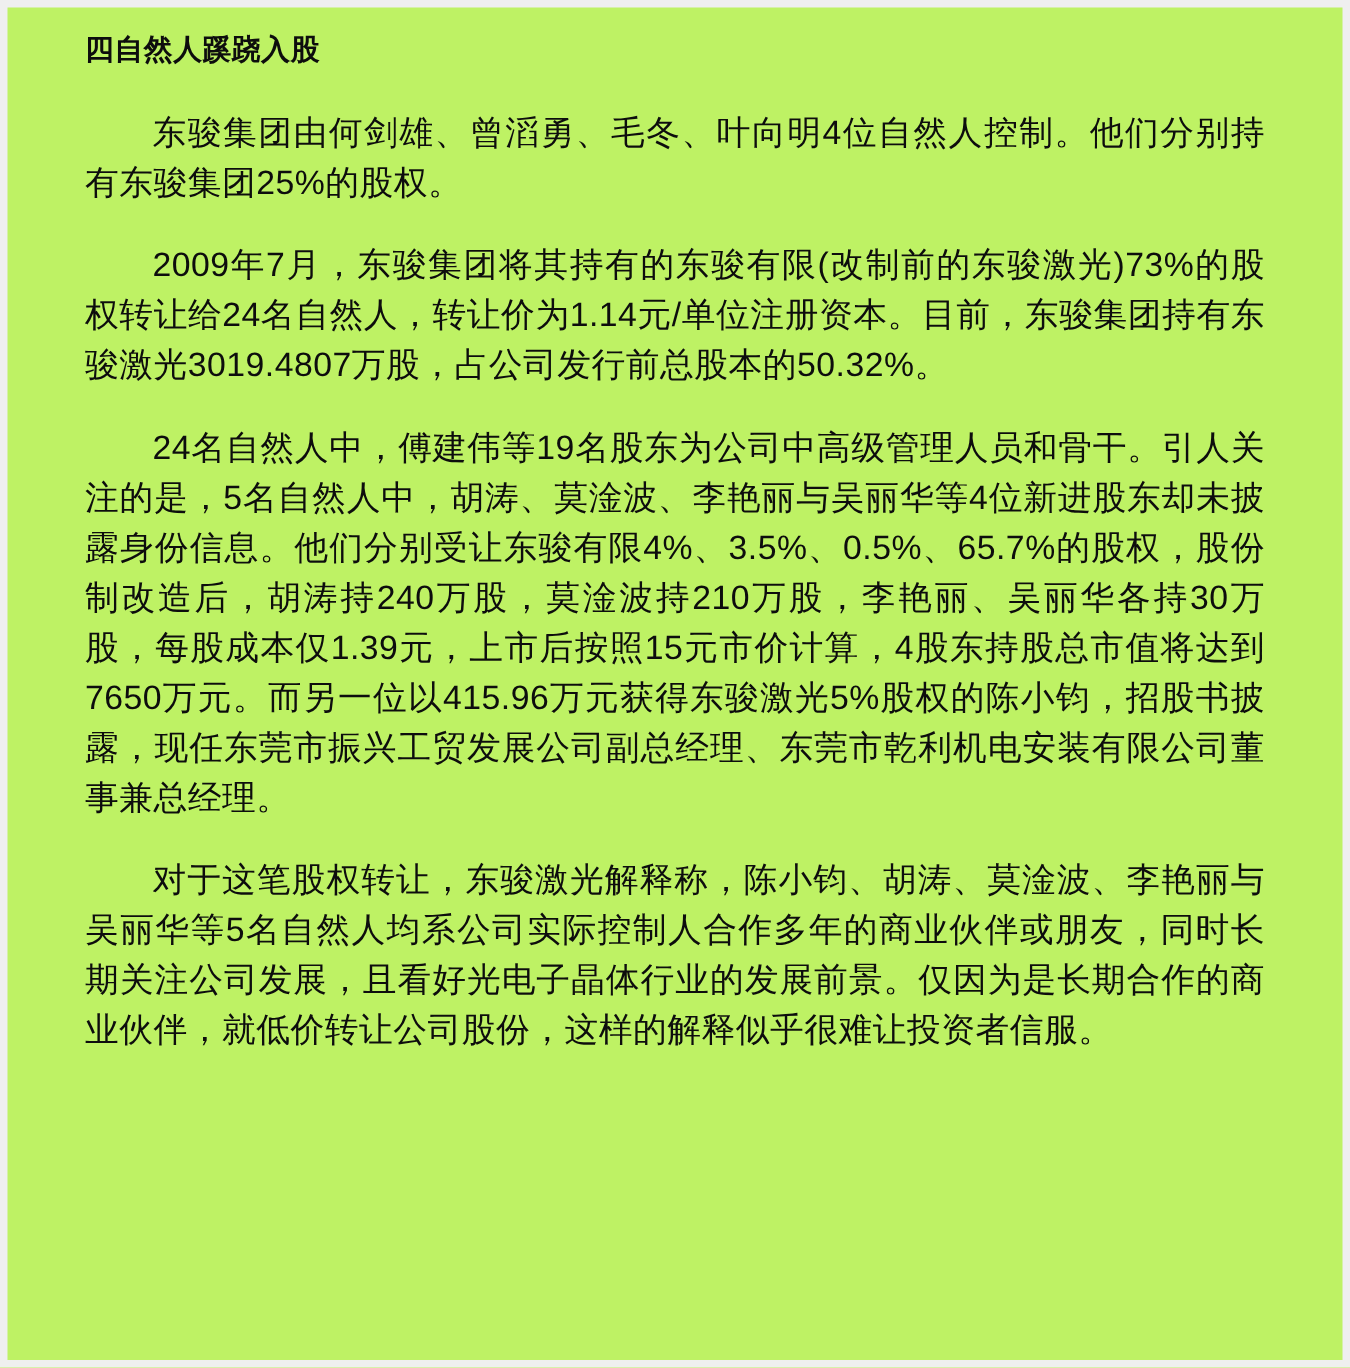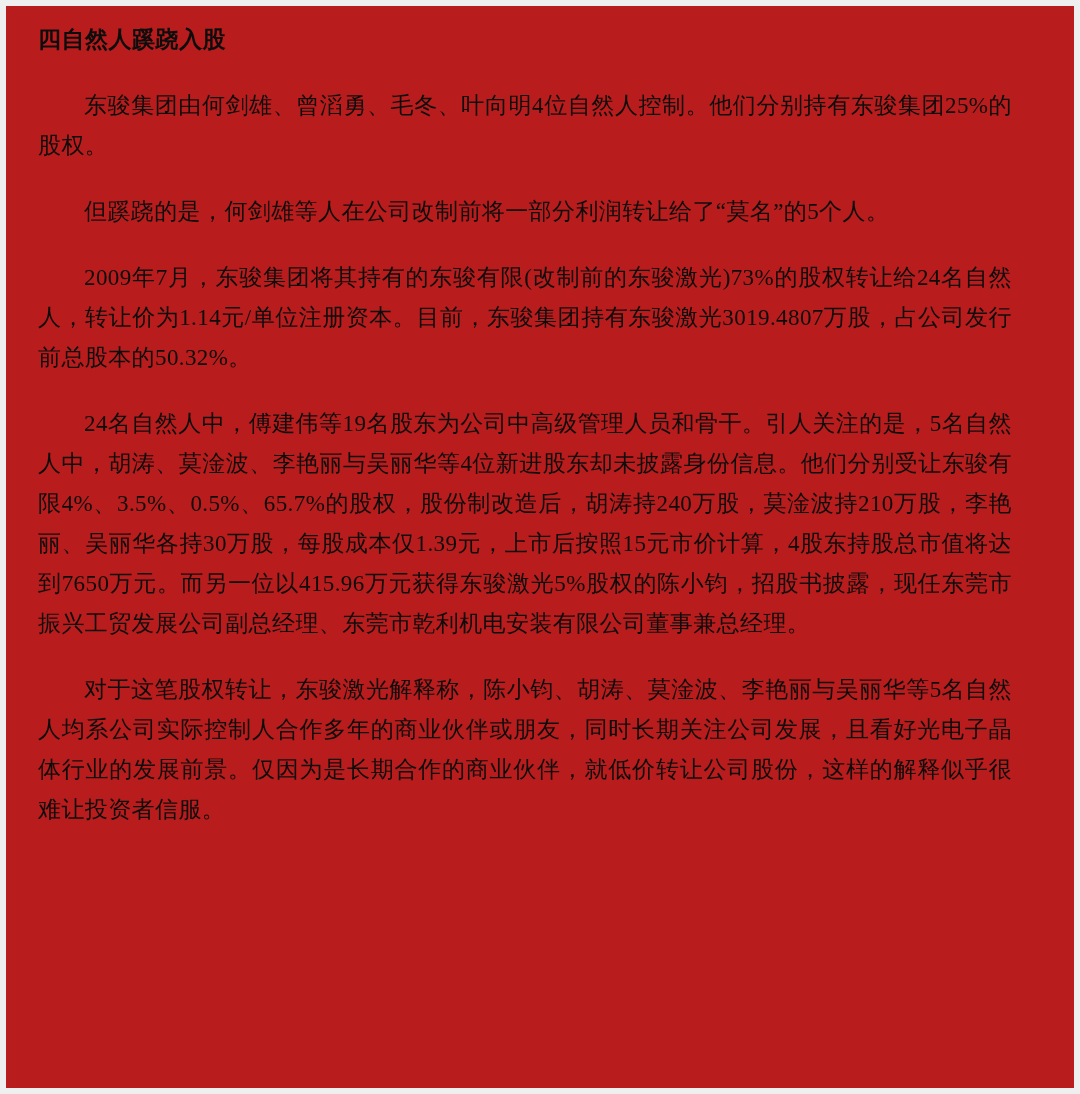--- a/index.html
+++ b/index.html
@@ -14,47 +14,45 @@
       font-family: "Liberation Sans", "DejaVu Sans", sans-serif;
       position: relative;
       overflow: hidden;
     }
     .page {
       position: absolute;
       top: 6px;
       left: 6px;
       right: 6px;
       bottom: 6px;
-      background: #b91c1c;
-      padding: 16px 62px 20px 32px;
+      background: #bef264;
+      padding: 16px 62px 20px 62px;
       color: #0d0d0d;
     }
     .heading {
       font-size: 23px;
       font-weight: bold;
       line-height: 34px;
       margin: 0 0 30px 0;
       letter-spacing: 0.5px;
     }
     .para {
-      font-size: 23px;
+      font-size: 27px;
       line-height: 40px;
       margin: 0 0 26px 0;
       text-indent: 2em;
       text-align: justify;
       letter-spacing: 0.4px;
-      font-family: Liberation Serif, serif;
     }
     .para:last-child {
       margin-bottom: 0;
     }
   </style>
 </head>
 <body>
 
 <div class="page">
   <h1 class="heading">四自然人蹊跷入股</h1>
   <p class="para">东骏集团由何剑雄、曾滔勇、毛冬、叶向明4位自然人控制。他们分别持有东骏集团25%的股权。</p>
-  <p class="para">但蹊跷的是，何剑雄等人在公司改制前将一部分利润转让给了“莫名”的5个人。</p>
   <p class="para">2009年7月，东骏集团将其持有的东骏有限(改制前的东骏激光)73%的股权转让给24名自然人，转让价为1.14元/单位注册资本。目前，东骏集团持有东骏激光3019.4807万股，占公司发行前总股本的50.32%。</p>
   <p class="para">24名自然人中，傅建伟等19名股东为公司中高级管理人员和骨干。引人关注的是，5名自然人中，胡涛、莫淦波、李艳丽与吴丽华等4位新进股东却未披露身份信息。他们分别受让东骏有限4%、3.5%、0.5%、65.7%的股权，股份制改造后，胡涛持240万股，莫淦波持210万股，李艳丽、吴丽华各持30万股，每股成本仅1.39元，上市后按照15元市价计算，4股东持股总市值将达到7650万元。而另一位以415.96万元获得东骏激光5%股权的陈小钧，招股书披露，现任东莞市振兴工贸发展公司副总经理、东莞市乾利机电安装有限公司董事兼总经理。</p>
   <p class="para">对于这笔股权转让，东骏激光解释称，陈小钧、胡涛、莫淦波、李艳丽与吴丽华等5名自然人均系公司实际控制人合作多年的商业伙伴或朋友，同时长期关注公司发展，且看好光电子晶体行业的发展前景。仅因为是长期合作的商业伙伴，就低价转让公司股份，这样的解释似乎很难让投资者信服。</p>
 </div>
 
 </body></html>

